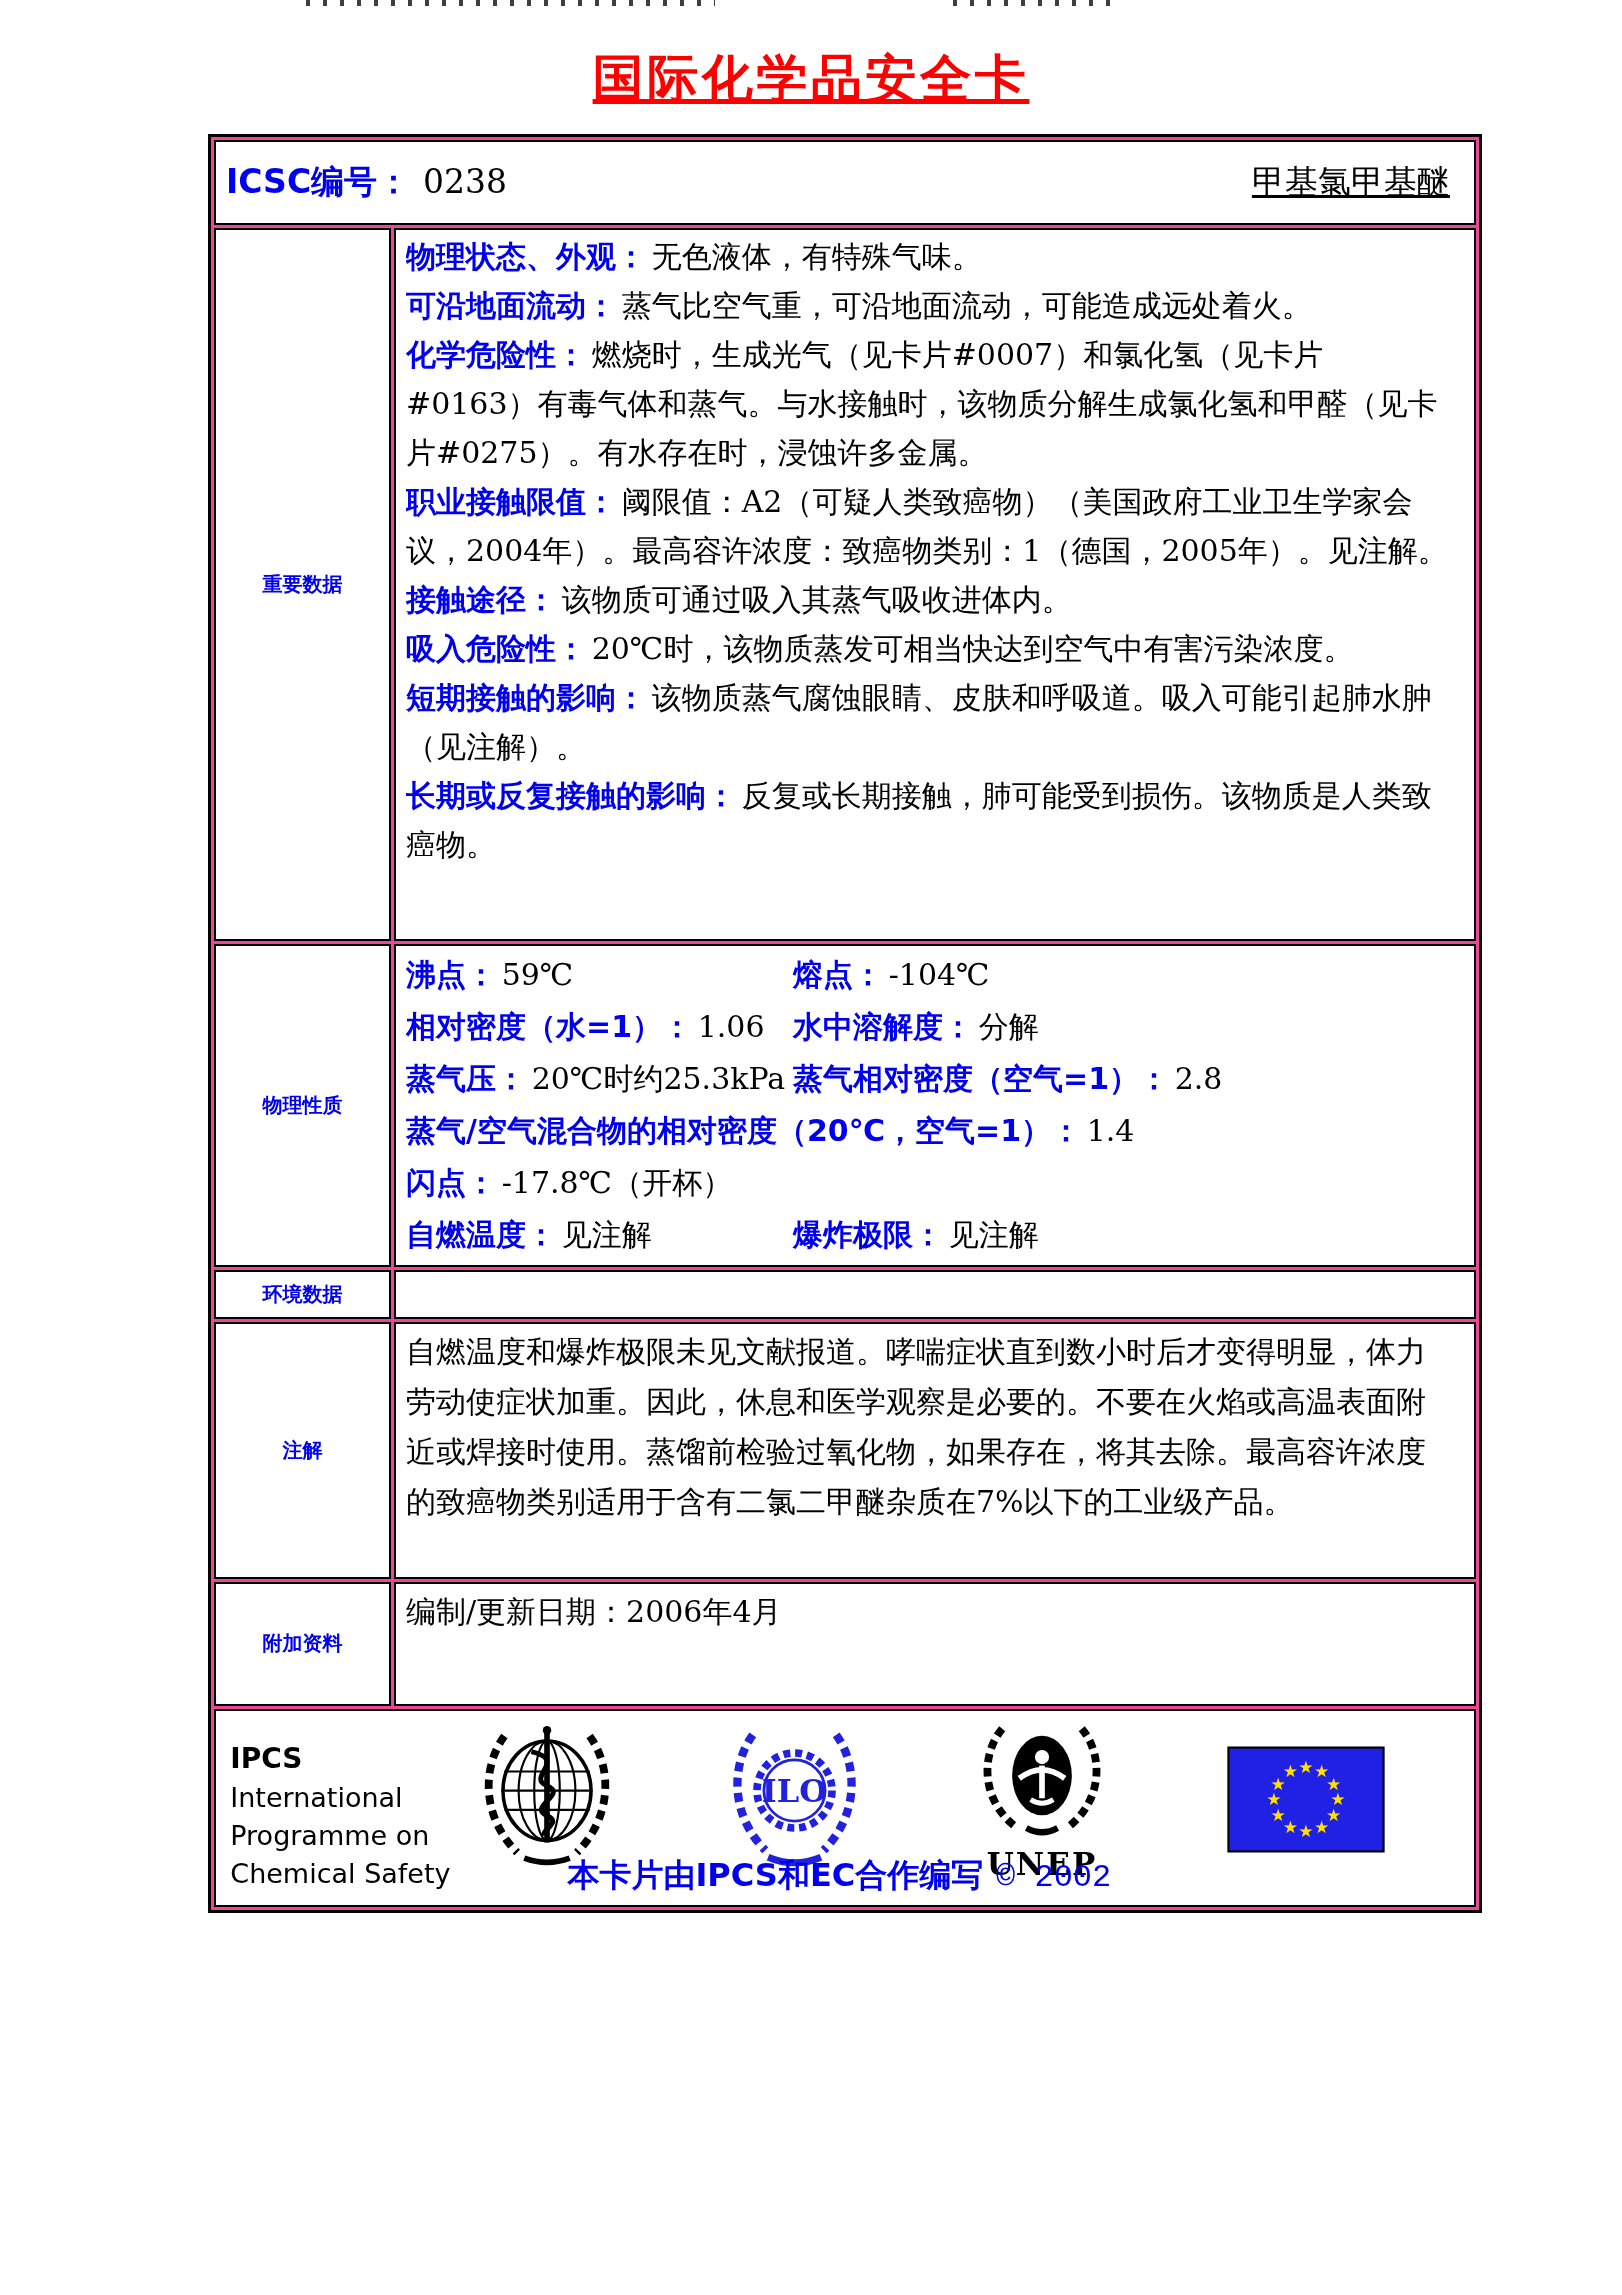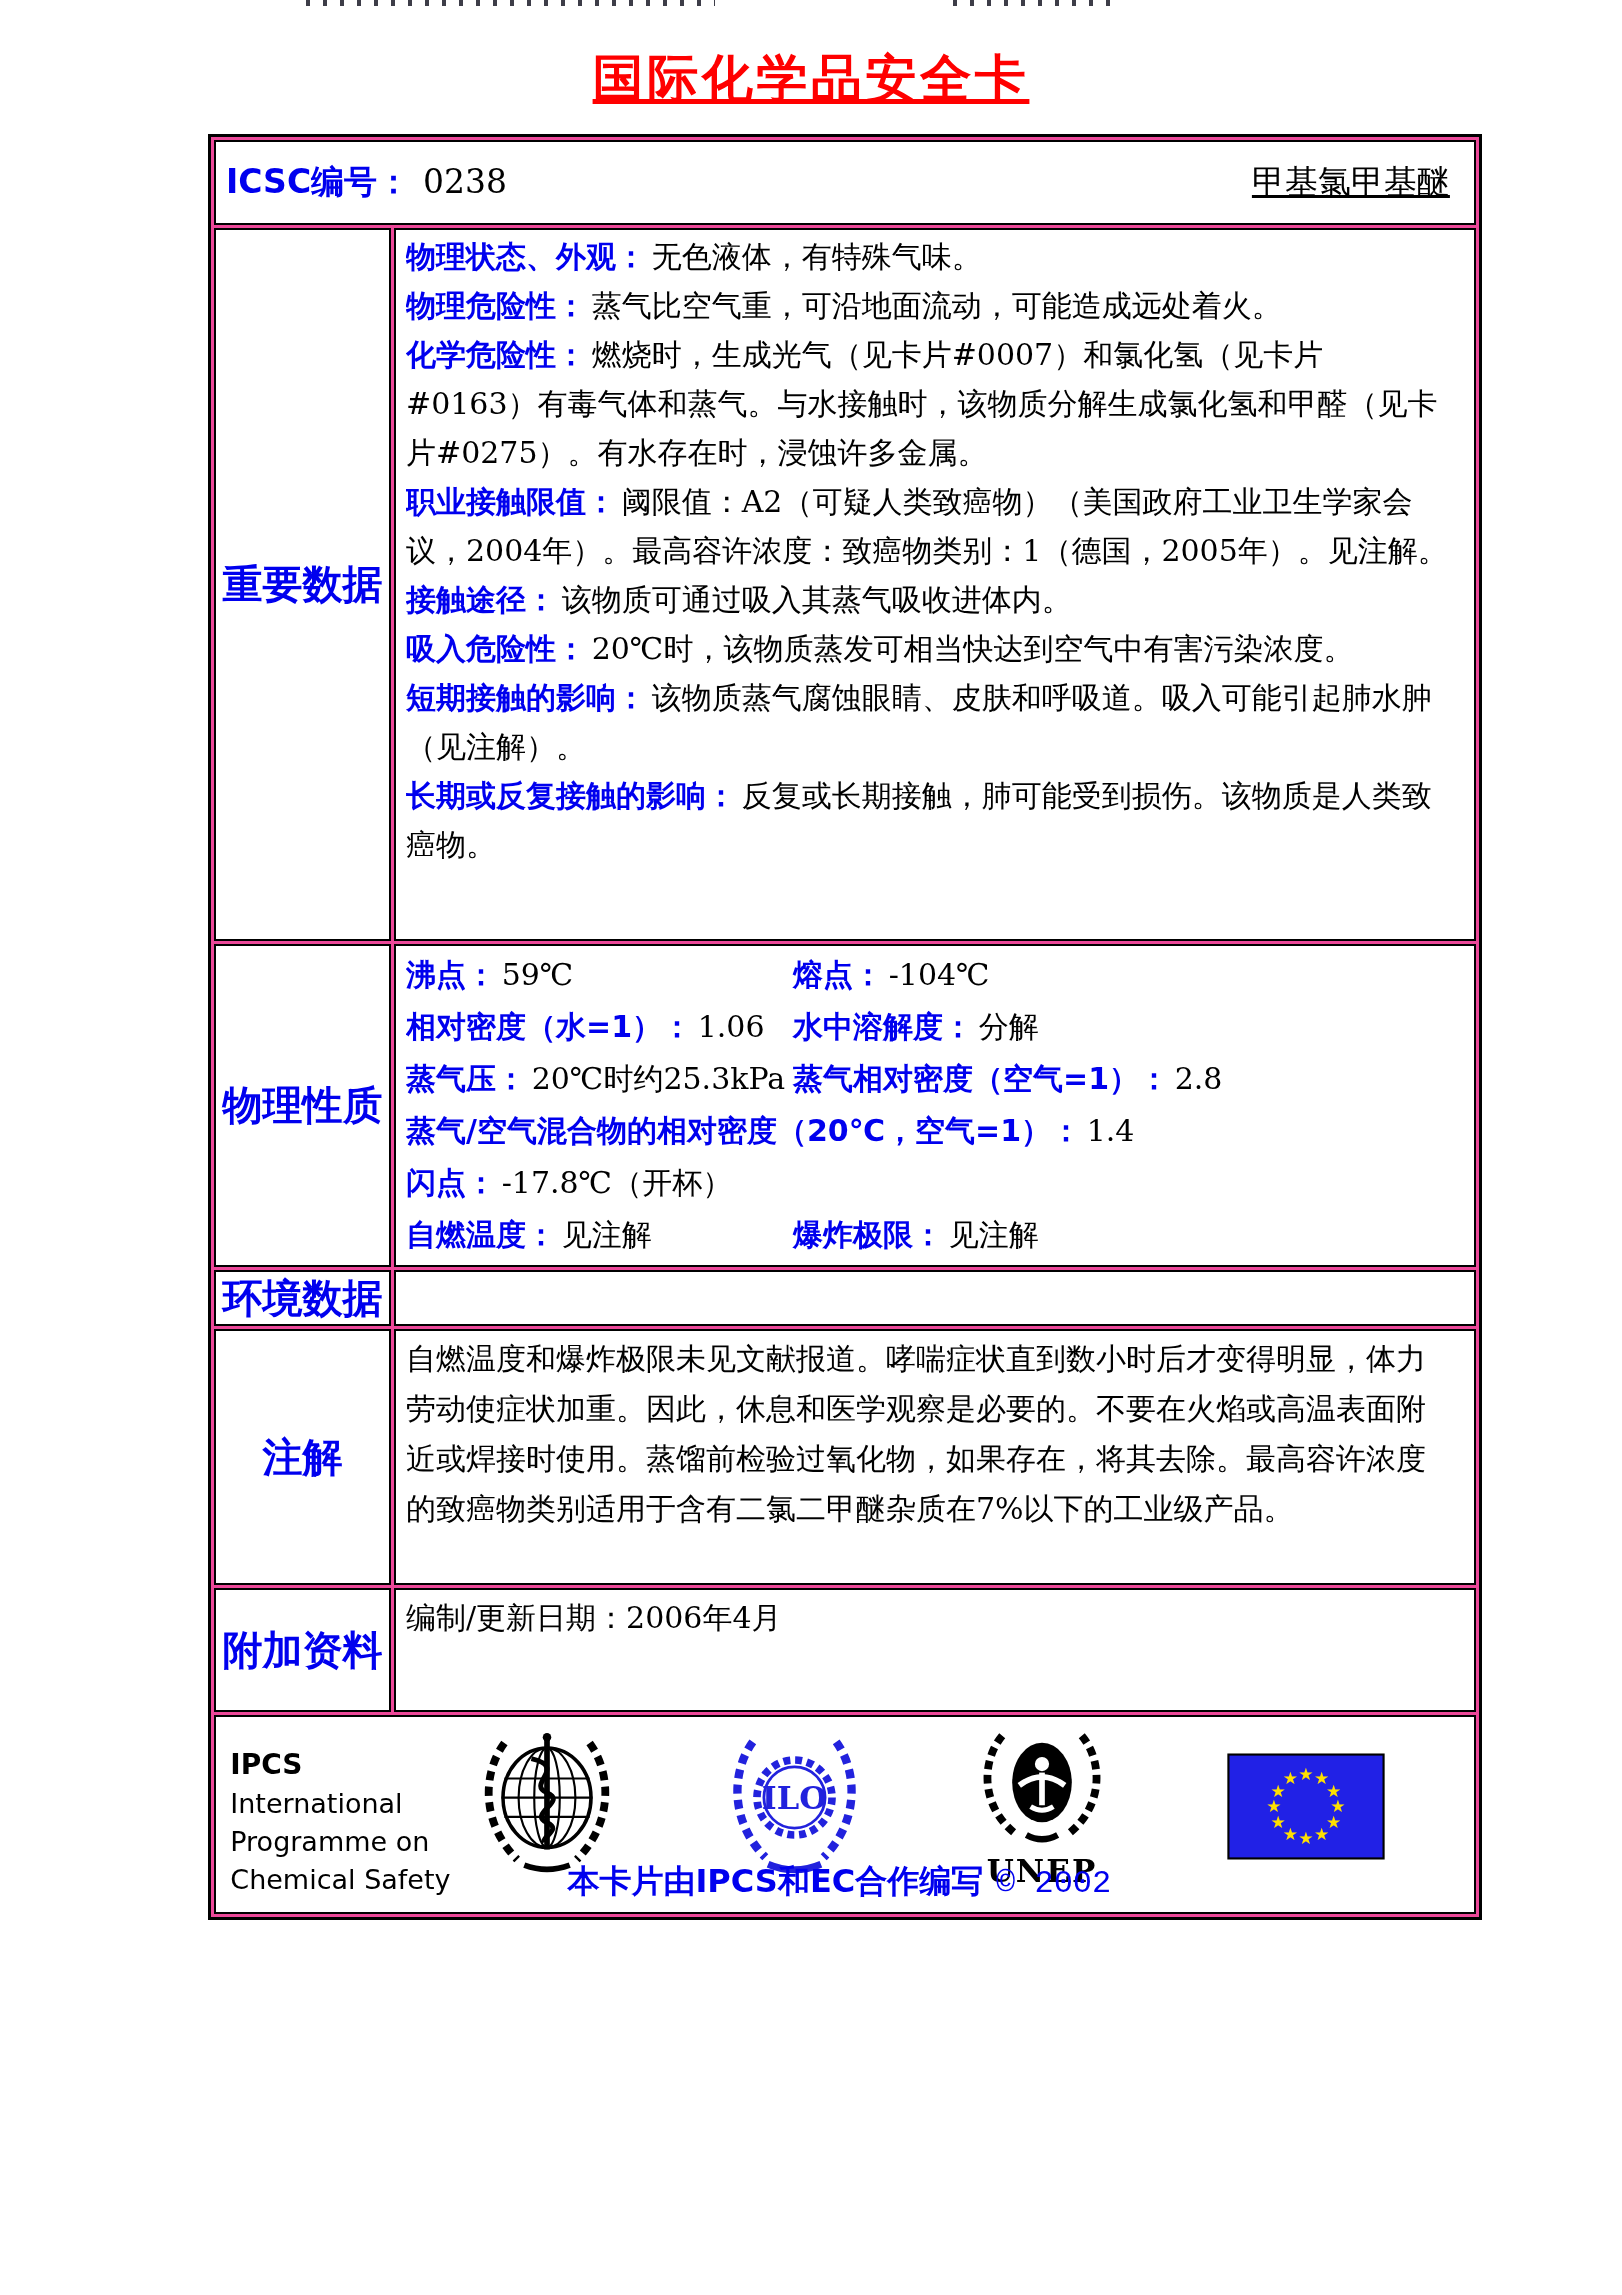--- a/index.html
+++ b/index.html
@@ -15,21 +15,21 @@
   .title{position:absolute;top:45px;left:0;width:100%;text-align:center;
          font-family:"DejaVu Sans","Liberation Sans",sans-serif;font-weight:bold;
          font-size:51px;color:#FF0000;letter-spacing:3.6px;text-decoration:underline;}
 
   table.card{position:absolute;left:208px;top:134px;width:1274px;
              border:3.6px solid #000;border-collapse:separate;border-spacing:3.6px;background:#ec4899;}
   td{border:2.1px solid #000;vertical-align:top;background:#fff;}
 
   td.rowlabel{width:171px;text-align:center;vertical-align:middle;
               font-family:"DejaVu Sans","Liberation Sans",sans-serif;font-weight:bold;
-              font-size:40px;color:#0000EE;line-height:1.25;}
+              font-size:20px;color:#0000EE;line-height:1.25;}
   td.content{padding:2.8px 21.3px 2.8px 10px;font-size:30px;}
   .cellbox{overflow:hidden;}
 
   .lbl{color:#0000EE;font-family:"DejaVu Sans","Liberation Sans",sans-serif;font-weight:bold;}
   .val{margin-left:5.7px;}
 
   
   .hdrbox{height:75px;display:flex;align-items:center;justify-content:space-between;font-size:33px;}
   .hdr-left .val{margin-left:12.8px;color:#000;}
   .hdr-right{padding-right:2.8px;text-decoration:underline;}
@@ -91,21 +91,21 @@
           <span class="hdr-right">甲基氯甲基醚</span>
         </div>
       </td>
     </tr>
 
     <tr>
       <td class="rowlabel">重要数据</td>
       <td class="content">
         <div class="cellbox h-important">
           <div class="item"><span class="lbl">物理状态、外观：</span><span class="val">无色液体，有特殊气味。</span></div>
-          <div class="item"><span class="lbl">物理危险性：</span><span class="val">蒸气比空气重，可沿地面流动，可能造成远处着火。</span></div>
+          <div class="item"><span class="lbl">可沿地面流动：</span><span class="val">蒸气比空气重，可沿地面流动，可能造成远处着火。</span></div>
           <div class="item"><span class="lbl">化学危险性：</span><span class="val">燃烧时，生成光气（见卡片#0007）和氯化氢（见卡片#0163）有毒气体和蒸气。与水接触时，该物质分解生成氯化氢和甲醛（见卡片#0275）。有水存在时，浸蚀许多金属。</span></div>
           <div class="item"><span class="lbl">职业接触限值：</span><span class="val">阈限值：A2（可疑人类致癌物）（美国政府工业卫生学家会议，2004年）。最高容许浓度：致癌物类别：1（德国，2005年）。见注解。</span></div>
           <div class="item"><span class="lbl">接触途径：</span><span class="val">该物质可通过吸入其蒸气吸收进体内。</span></div>
           <div class="item"><span class="lbl">吸入危险性：</span><span class="val">20℃时，该物质蒸发可相当快达到空气中有害污染浓度。</span></div>
           <div class="item"><span class="lbl">短期接触的影响：</span><span class="val">该物质蒸气腐蚀眼睛、皮肤和呼吸道。吸入可能引起肺水肿（见注解）。</span></div>
           <div class="item"><span class="lbl">长期或反复接触的影响：</span><span class="val">反复或长期接触，肺可能受到损伤。该物质是人类致癌物。</span></div>
         </div>
       </td>
     </tr>
 

